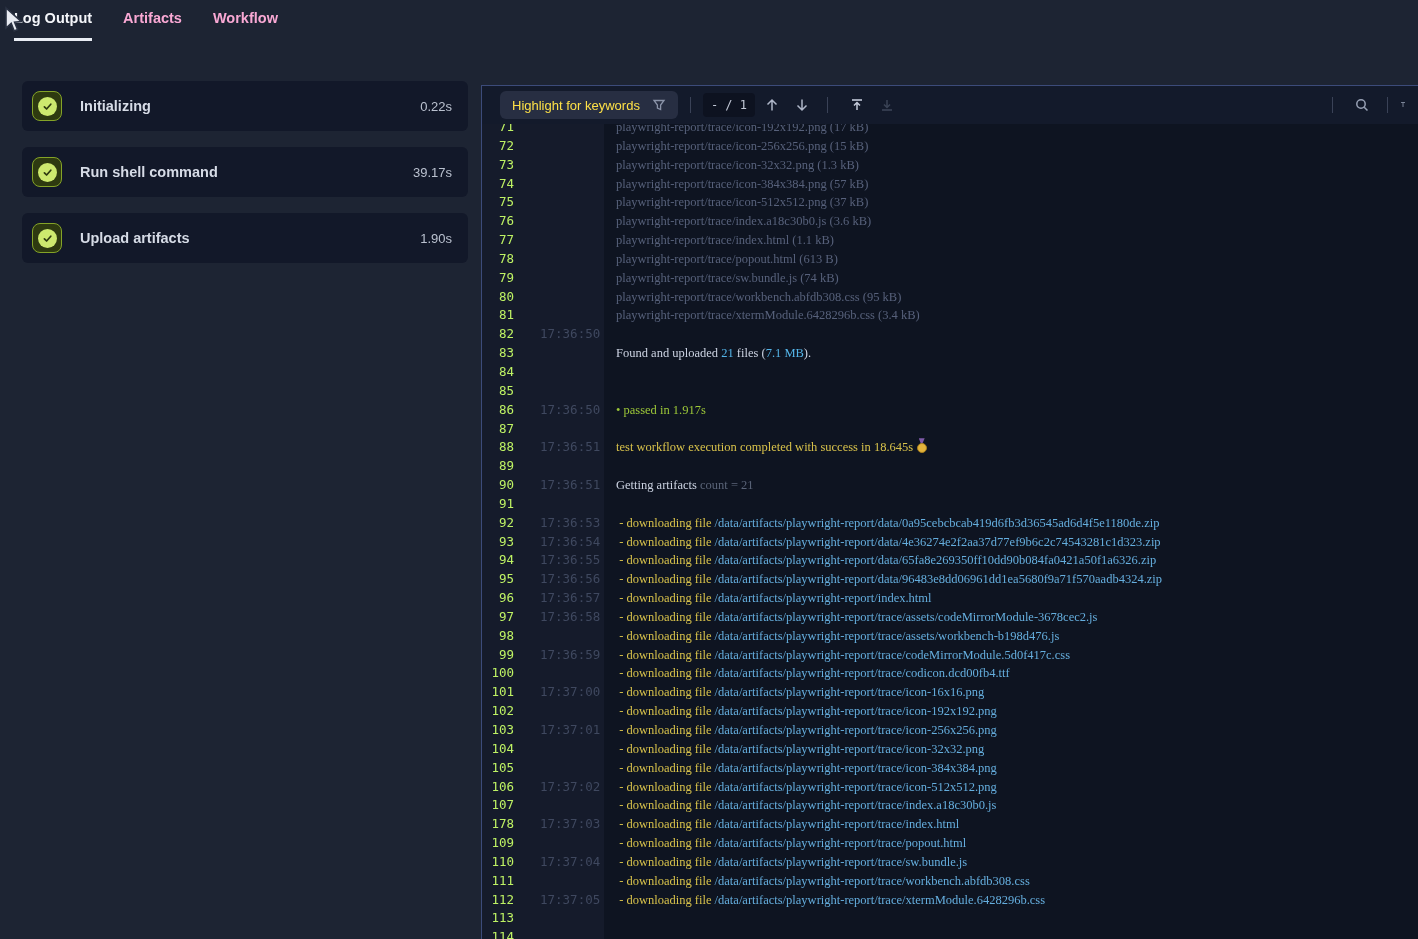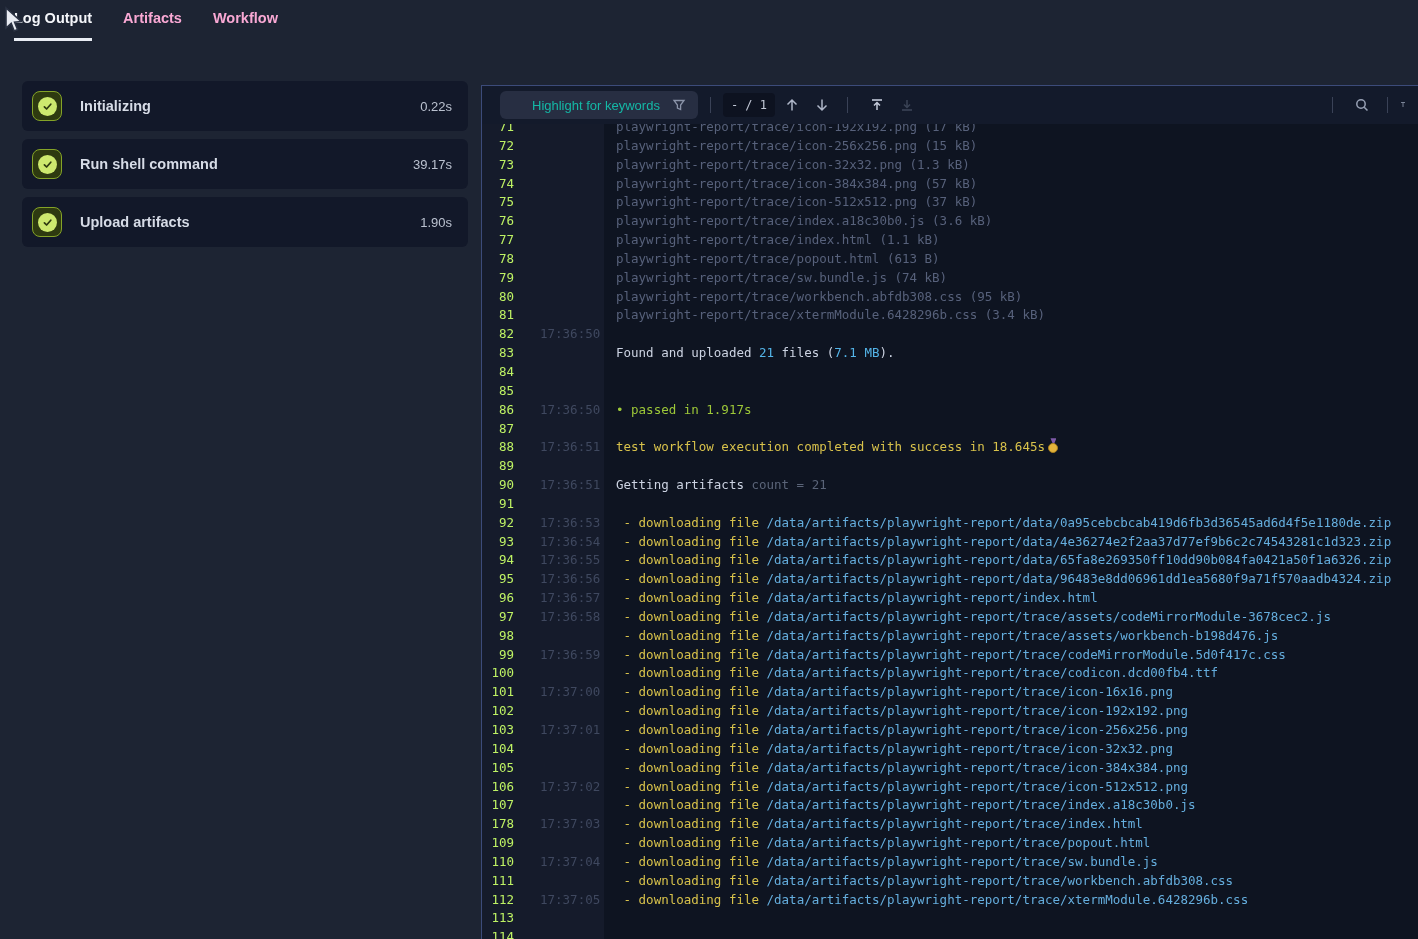--- a/index.html
+++ b/index.html
@@ -14,58 +14,58 @@
   
   .tabbar { position:absolute; top:0; left:0; right:0; height:41px; display:flex; padding-left:14px; }
   .tab { margin-right:31px; padding-top:10px; padding-bottom:9px; font-size:14.5px; font-weight:700;
          color:#f9a8d4; border-bottom:3px solid transparent; cursor:pointer; }
   .tab.active { color:#f4f6fa; border-bottom-color:#e9edf4; }
 
   
   .cursor { position:absolute; left:3px; top:6px; width:22px; height:30px; z-index:50; pointer-events:none; }
 
   
-  .steps { position:absolute; left:22px; top:81px; width:446px; display:flex; flex-direction:column; gap:8px; }
+  .steps { position:absolute; left:22px; top:81px; width:446px; display:flex; flex-direction:column; gap:16px; }
   .step-card { height:50px; background:#121829; border-radius:6px; display:flex; align-items:center;
                padding:0 16px 0 10px; }
   .step-badge { width:30px; height:30px; border-radius:8px; background:#2e3a10; border:1.5px solid #84a327;
                 display:flex; align-items:center; justify-content:center; flex:0 0 auto; }
   .step-badge .circ { width:19px; height:19px; border-radius:50%; background:#cde96e;
                 display:flex; align-items:center; justify-content:center; }
   .step-label { margin-left:18px; font-size:14.5px; font-weight:600; color:#d6dbe6; flex:1; }
   .step-time { font-size:13px; color:#bac1cf; }
 
   
   .log-panel { position:absolute; left:481px; top:85px; width:937px; height:854px;
                background:#131a2b; border:1px solid #3c4b7a; border-right:none; border-bottom:none; overflow:hidden; }
   .log-toolbar { height:38px; display:flex; align-items:center; padding:0 10px 0 18px; }
   .hl-pill { height:28px; background:#272e42; border-radius:6px; display:flex; align-items:center;
              padding:0 12px; cursor:pointer; }
-  .hl-pill .lbl { font-size:13px; color:#14b8a6;margin-left:20px; }
+  .hl-pill .lbl { font-size:13px; color:#fde047; }
   .hl-pill svg { margin-left:12px; }
   .tb-div { width:1px; height:16px; background:#3a4257; margin:0 12px; }
   .counter { height:24px; min-width:46px; background:#0d1220; border-radius:4px; color:#c2c8d6;
              font-size:12px; display:flex; align-items:center; justify-content:center; padding:0 8px;
              font-family:"DejaVu Sans Mono", monospace; }
   .tb-btn { width:26px; height:26px; display:flex; align-items:center; justify-content:center;
             cursor:pointer; margin-left:4px; }
   .tb-btn.disabled { opacity:.55; }
   .tb-spacer { flex:1; }
   .edge-clip { width:8px; height:26px; overflow:hidden; display:flex; align-items:center; }
 
   
   .log-body { position:absolute; top:38px; left:0; right:0; bottom:0; overflow:hidden;
               font-family:"DejaVu Sans Mono", monospace; font-size:12.5px; }
   .gutter-bg { position:absolute; left:0; top:0; bottom:0; width:122px; background:#151b2b; }
   .msg-bg { position:absolute; left:122px; top:0; bottom:0; right:0; background:#0e1421; }
   .log-rows { position:relative; margin-top:-6px; }
   .log-row { display:flex; height:18.85px; line-height:18.85px; white-space:pre; }
   .col-num { width:38px; text-align:right; padding-right:6px; color:#bef264; flex:0 0 auto; cursor:pointer; }
   .col-ts  { width:84px; padding-left:20px; color:#3f485f; flex:0 0 auto; }
-  .col-msg { padding-left:12px; flex:1; overflow:hidden; }
+  .col-msg { padding-left:12px; flex:1; overflow:hidden;font-family:Liberation Serif, serif; }
 
   .seg-file  { color:#57617b; }
   .seg-plain { color:#ccd3e2; }
   .seg-num   { color:#54b5e9; }
   .seg-ok    { color:#9dc838; }
   .seg-yellow{ color:#d8c24b; }
   .seg-path  { color:#65aede; }
   .seg-dim   { color:#5a6478; }
   .medal { display:inline-block; width:13px; height:15px; position:relative; vertical-align:-2px; margin-left:2px; }
   .medal .ribbon { position:absolute; top:0; left:3.5px; width:6px; height:7px; background:#7e5aa8;

